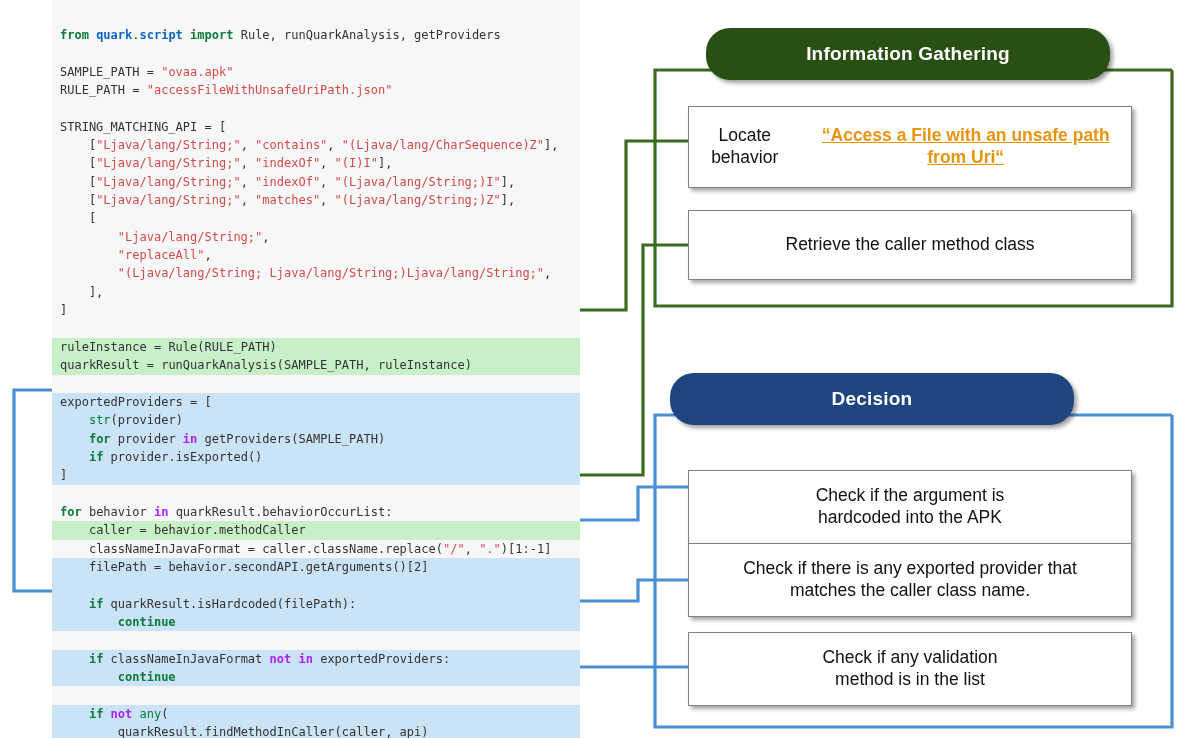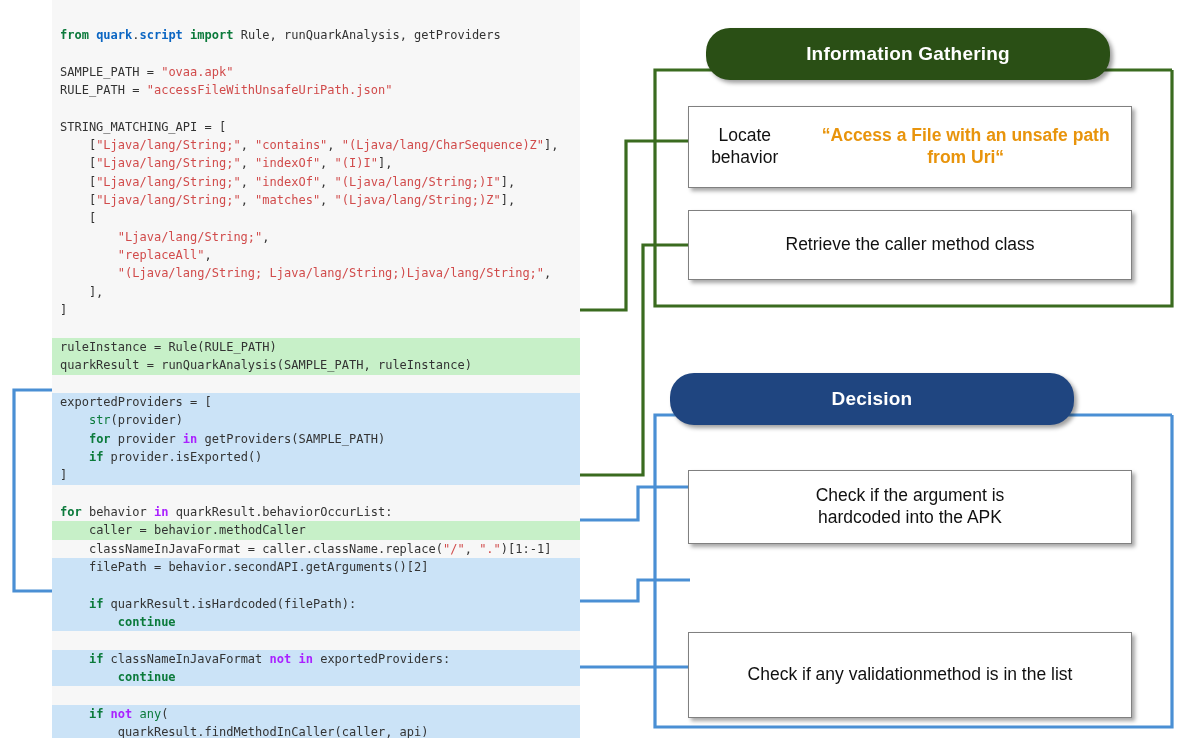--- a/index.html
+++ b/index.html
@@ -38,21 +38,21 @@
     box-shadow:3px 3px 4px rgba(0,0,0,0.38);
     letter-spacing:0.2px;
   }
   .step-box{
     position:absolute;box-sizing:border-box;
     background:#ffffff;border:1.4px solid #808080;
     box-shadow:3px 3px 4px rgba(0,0,0,0.35);
     display:flex;align-items:center;justify-content:center;
     text-align:center;font-size:17.5px;color:#111;line-height:1.25;
   }
-  .step-box .sub-emph{color:#e8940c;font-weight:bold;display:block;font-size:17.5px;}
+  .step-box .sub-emph{color:#e8940c;font-weight:bold;display:block;font-size:17.5px;text-decoration:underline;}
   .step-box .l1{display:block;}
 </style>
 </head>
 <body>
 
 <div id="stage">
 
   <div id="code-block"><span class="ln"><span class="kw">from</span> <span class="nm">quark</span>.<span class="nm">script</span> <span class="kw">import</span> <span class="pl">Rule</span>, <span class="pl">runQuarkAnalysis</span>, <span class="pl">getProviders</span></span><span class="ln">&nbsp;</span><span class="ln"><span class="pl">SAMPLE_PATH</span> = <span class="str">"ovaa.apk"</span></span><span class="ln"><span class="pl">RULE_PATH</span> = <span class="str">"accessFileWithUnsafeUriPath.json"</span></span><span class="ln">&nbsp;</span><span class="ln"><span class="pl">STRING_MATCHING_API</span> = [</span><span class="ln">    [<span class="str">"Ljava/lang/String;"</span>, <span class="str">"contains"</span>, <span class="str">"(Ljava/lang/CharSequence)Z"</span>],</span><span class="ln">    [<span class="str">"Ljava/lang/String;"</span>, <span class="str">"indexOf"</span>, <span class="str">"(I)I"</span>],</span><span class="ln">    [<span class="str">"Ljava/lang/String;"</span>, <span class="str">"indexOf"</span>, <span class="str">"(Ljava/lang/String;)I"</span>],</span><span class="ln">    [<span class="str">"Ljava/lang/String;"</span>, <span class="str">"matches"</span>, <span class="str">"(Ljava/lang/String;)Z"</span>],</span><span class="ln">    [</span><span class="ln">        <span class="str">"Ljava/lang/String;"</span>,</span><span class="ln">        <span class="str">"replaceAll"</span>,</span><span class="ln">        <span class="str">"(Ljava/lang/String; Ljava/lang/String;)Ljava/lang/String;"</span>,</span><span class="ln">    ],</span><span class="ln">]</span><span class="ln">&nbsp;</span><span class="ln hl-green"><span class="pl">ruleInstance</span> = <span class="pl">Rule</span>(<span class="pl">RULE_PATH</span>)</span><span class="ln hl-green"><span class="pl">quarkResult</span> = <span class="pl">runQuarkAnalysis</span>(<span class="pl">SAMPLE_PATH</span>, <span class="pl">ruleInstance</span>)</span><span class="ln">&nbsp;</span><span class="ln hl-blue"><span class="pl">exportedProviders</span> = [</span><span class="ln hl-blue">    <span class="fn">str</span>(<span class="pl">provider</span>)</span><span class="ln hl-blue">    <span class="kw">for</span> <span class="pl">provider</span> <span class="kw2">in</span> <span class="pl">getProviders</span>(<span class="pl">SAMPLE_PATH</span>)</span><span class="ln hl-blue">    <span class="kw">if</span> <span class="pl">provider</span>.<span class="pl">isExported</span>()</span><span class="ln hl-blue">]</span><span class="ln">&nbsp;</span><span class="ln"><span class="kw">for</span> <span class="pl">behavior</span> <span class="kw2">in</span> <span class="pl">quarkResult</span>.<span class="pl">behaviorOccurList</span>:</span><span class="ln hl-green">    <span class="pl">caller</span> = <span class="pl">behavior</span>.<span class="pl">methodCaller</span></span><span class="ln">    <span class="pl">classNameInJavaFormat</span> = <span class="pl">caller</span>.<span class="pl">className</span>.<span class="pl">replace</span>(<span class="str">"/"</span>, <span class="str">"."</span>)[1:-1]</span><span class="ln hl-blue">    <span class="pl">filePath</span> = <span class="pl">behavior</span>.<span class="pl">secondAPI</span>.<span class="pl">getArguments</span>()[2]</span><span class="ln hl-blue">&nbsp;</span><span class="ln hl-blue">    <span class="kw">if</span> <span class="pl">quarkResult</span>.<span class="pl">isHardcoded</span>(<span class="pl">filePath</span>):</span><span class="ln hl-blue">        <span class="kw">continue</span></span><span class="ln">&nbsp;</span><span class="ln hl-blue">    <span class="kw">if</span> <span class="pl">classNameInJavaFormat</span> <span class="kw2">not</span> <span class="kw2">in</span> <span class="pl">exportedProviders</span>:</span><span class="ln hl-blue">        <span class="kw">continue</span></span><span class="ln">&nbsp;</span><span class="ln hl-blue">    <span class="kw">if</span> <span class="kw2">not</span> <span class="fn">any</span>(</span><span class="ln hl-blue">        <span class="pl">quarkResult</span>.<span class="pl">findMethodInCaller</span>(<span class="pl">caller</span>, <span class="pl">api</span>)</span><span class="ln hl-blue">        <span class="kw">for</span> <span class="pl">api</span> <span class="kw2">in</span> <span class="pl">STRING_MATCHING_API</span></span></div>
 
   <svg id="wires" viewBox="0 0 1180 738">
@@ -91,19 +91,23 @@
 
   <div class="panel-header" style="left:670px;top:373px;width:404px;height:52px;background:#1f4580;">
     <span>Decision</span>
   </div>
 
   <div class="step-box" style="left:688px;top:450px;width:444px;height:74px;flex-direction:column;margin-top:20px;">
     <span class="l1">Check if the argument is</span>
     <span class="l1">hardcoded into the APK</span>
   </div>
 
+  <div class="step-box" style="left:688px;top:543px;width:444px;height:74px;flex-direction:column;">
+    <span class="l1">Check if there is any exported provider that</span>
+    <span class="l1">matches the caller class name.</span>
+  </div>
 
-  <div class="step-box" style="left:688px;top:632px;width:444px;height:86px;flex-direction:row;">
+  <div class="step-box" style="left:688px;top:632px;width:444px;height:74px;flex-direction:column;">
     <span class="l1">Check if any validation</span>
     <span class="l1">method is in the list</span>
   </div>
 
 </div>
 
 </body></html>

